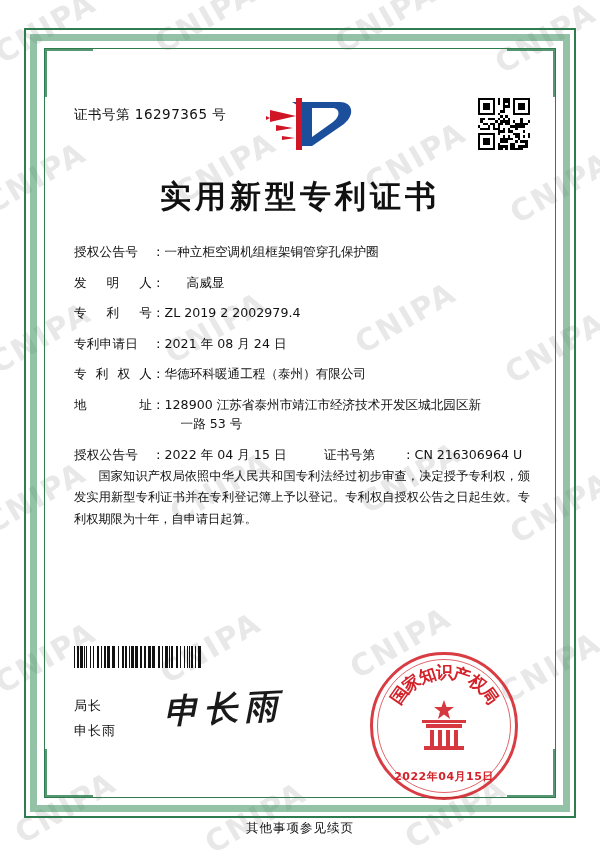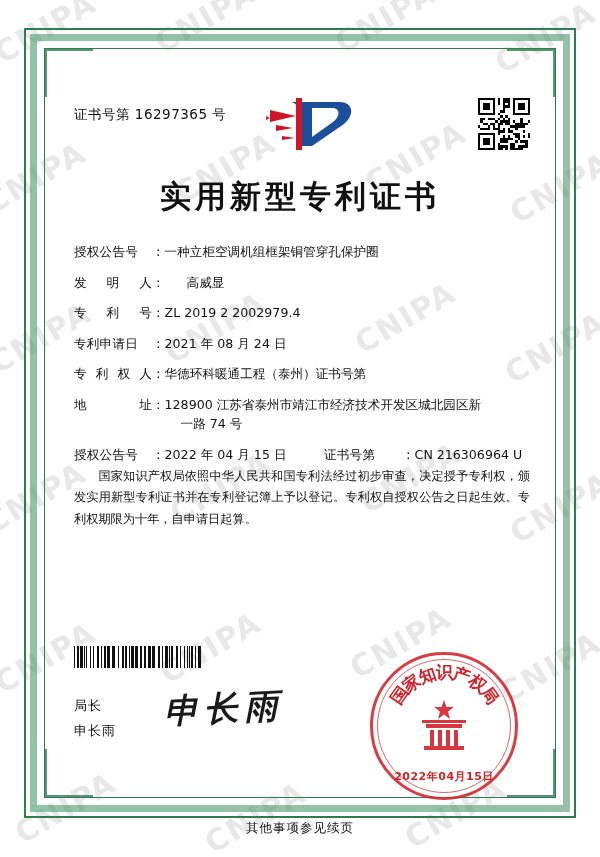--- a/index.html
+++ b/index.html
@@ -641,32 +641,32 @@
       </div>
 
       <div class="field-row">
         <div class="field-label spread">
             <span>专</span>
             <span>利</span>
             <span>权</span>
             <span>人</span>
           </div>
         <div class="field-colon">：</div>
-        <div class="field-value">华德环科暖通工程（泰州）证书号第</div>
+        <div class="field-value">华德环科暖通工程（泰州）有限公司</div>
       </div>
 
       <div class="field-row">
         <div class="field-label spread">
             <span>地</span>
             <span>址</span>
           </div>
         <div class="field-colon">：</div>
         <div class="addr-value">
           <span>128900 江苏省泰州市靖江市经济技术开发区城北园区新</span>
-          <span class="line2">一路 74 号</span>
+          <span class="line2">一路 53 号</span>
         </div>
       </div>
 
       <div class="row-split">
         <div class="half first">
           <div class="field-label">授权公告号</div>
           <div class="field-colon">：</div>
           <div class="field-value">2022 年 04 月 15 日</div>
         </div>
         <div class="half">

